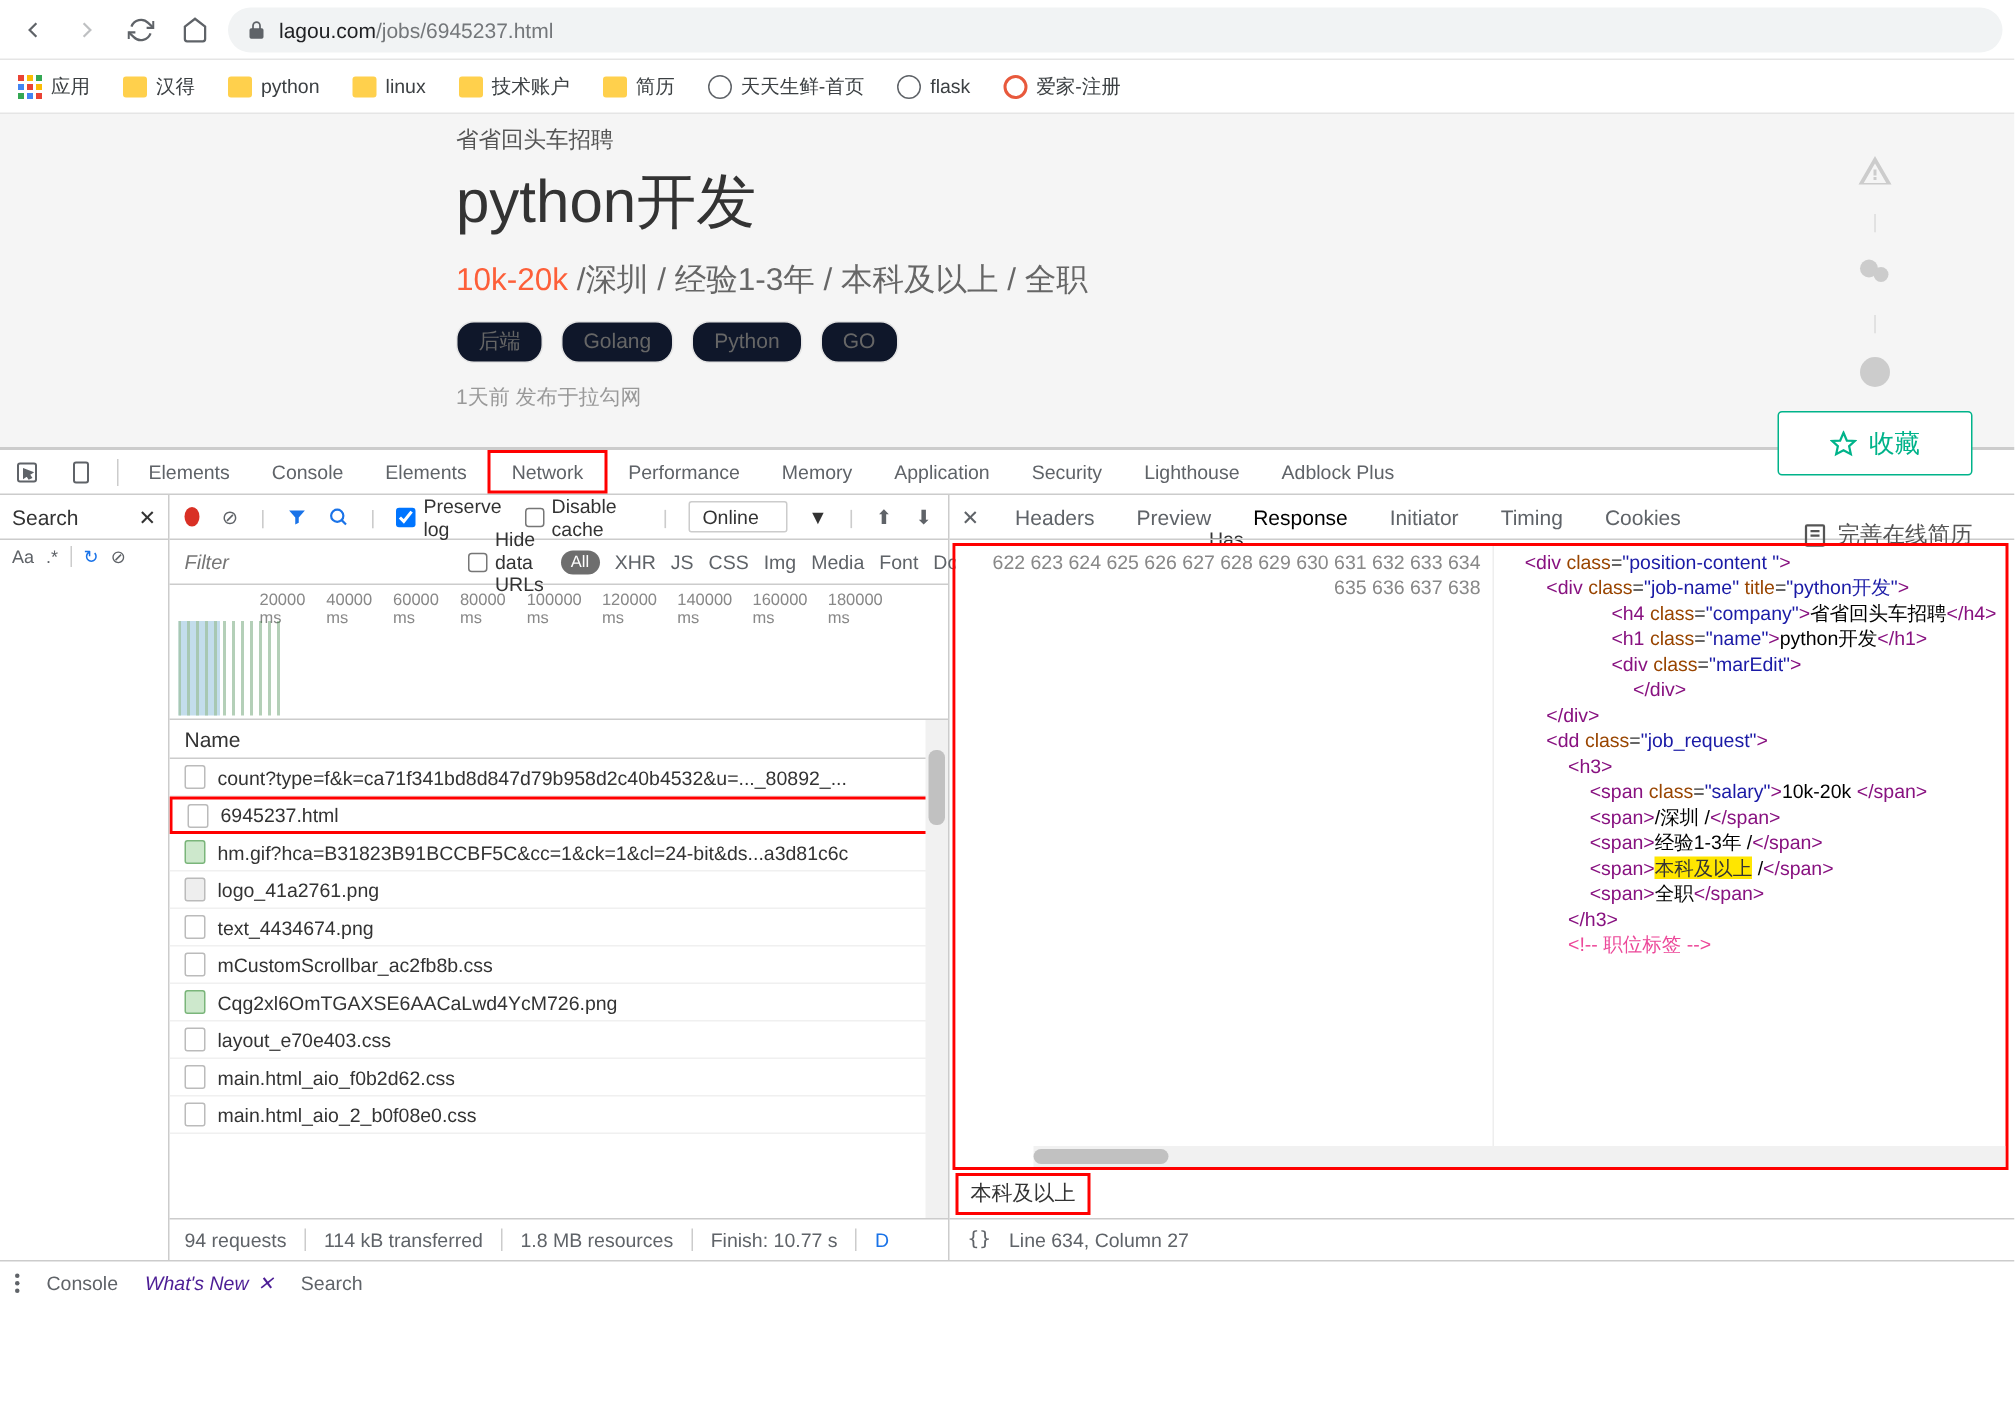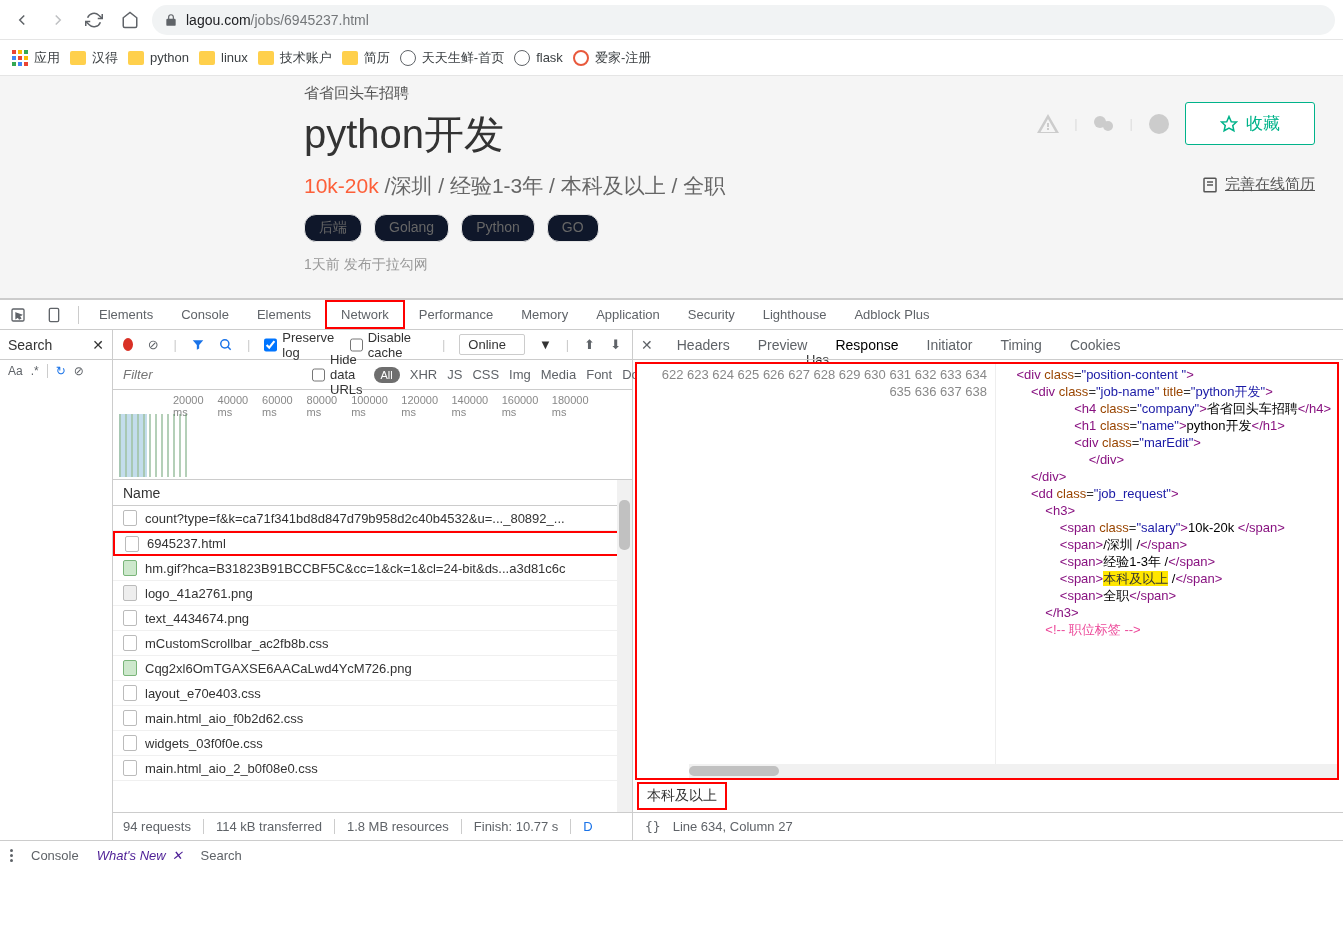--- a/index.html
+++ b/index.html
@@ -5,21 +5,21 @@
 * { margin: 0; padding: 0; box-sizing: border-box; font-family: "Segoe UI", Arial, sans-serif; }
 body { background: #fff; font-size: 13px; color: #333; width: 1343px; }
 
 
 .browser-bar { display: flex; align-items: center; height: 40px; padding: 0 8px; gap: 8px; border-bottom: 1px solid #e5e5e5; }
 .nav-btn { width: 28px; height: 28px; display: flex; align-items: center; justify-content: center; color: #5f6368; cursor: pointer; border-radius: 50%; }
 .nav-btn svg { width: 18px; height: 18px; }
 .url-bar { flex: 1; height: 30px; background: #f1f3f4; border-radius: 15px; display: flex; align-items: center; padding: 0 12px; color: #202124; font-size: 14px; gap: 8px; }
 .url-bar .lock { width: 14px; }
 
-.bookmarks-bar { display: flex; height: 36px; padding: 0 12px; gap: 10px; border-bottom: 1px solid #e5e5e5; font-size: 13px; }
+.bookmarks-bar { display: flex; height: 36px; padding: 0 12px; gap: 22px; border-bottom: 1px solid #e5e5e5; font-size: 13px; }
 .bk-item { display: flex; align-items: center; gap: 6px; color: #3c4043; cursor: pointer; }
 .bk-folder { width: 16px; height: 14px; background: #ffd04c; border-radius: 2px; }
 .bk-globe { width: 16px; height: 16px; border: 1.5px solid #5f6368; border-radius: 50%; position: relative; }
 .apps-icon { width: 16px; height: 16px; display: grid; grid-template-columns: repeat(3,4px); grid-template-rows: repeat(3,4px); gap: 2px; }
 .apps-icon span { background: #ea4335; }
 .apps-icon span:nth-child(2){background:#fbbc04}.apps-icon span:nth-child(3){background:#34a853}
 .apps-icon span:nth-child(4){background:#4285f4}.apps-icon span:nth-child(5){background:#ea4335}
 .apps-icon span:nth-child(6){background:#fbbc04}.apps-icon span:nth-child(7){background:#34a853}
 .apps-icon span:nth-child(8){background:#4285f4}.apps-icon span:nth-child(9){background:#ea4335}
 .aijia-icon { width: 16px; height: 16px; border-radius: 50%; border: 2px solid #e8593c; position: relative; }
@@ -29,21 +29,21 @@
 .job-area { margin-left: 304px; position: relative; }
 .company-name { font-size: 15px; color: #555; margin-bottom: 4px; }
 .job-title { font-size: 40px; font-weight: 400; color: #333; margin-bottom: 10px; }
 .job-salary-line { font-size: 21px; color: #666; margin-bottom: 14px; }
 .salary { color: #fd5f39; }
 .tags { display: flex; gap: 12px; margin-bottom: 14px; }
 .tag { padding: 4px 14px; background: #0f172a; border: 1px solid #e5e5e5; border-radius: 12px; font-size: 14px; color: #666; }
 .pub-info { font-size: 14px; color: #999; }
 
 .right-actions { position: absolute; right: 28px; top: 18px; display: flex; flex-direction: column; align-items: flex-end; gap: 30px; }
-.icon-row { display: flex; align-items: center; gap: 14px; }
+.icon-row { display: flex; align-items: center; gap: 14px; flex-direction: column; }
 .gray-icon { width: 24px; height: 24px; color: #ccc; }
 .fav-btn { border: 1.5px solid #00b38a; color: #00b38a; background: #fff; padding: 9px 34px; border-radius: 3px; font-size: 17px; display: flex; align-items: center; gap: 8px; cursor: pointer; }
 .resume-link { color: #555; font-size: 15px; text-decoration: underline; display: flex; align-items: center; gap: 6px; }
 
 
 .devtools { border-top: 2px solid #ccc; display: flex; flex-direction: column; }
 .dt-tabs { display: flex; align-items: center; height: 30px; border-bottom: 1px solid #ccc; font-size: 13px; color: #5f6368; }
 .dt-tab-icon { width: 36px; display: flex; justify-content: center; color: #5f6368; }
 .dt-tab { padding: 0 14px; height: 100%; display: flex; align-items: center; cursor: pointer; }
 .dt-tab.active { border: 2px solid #f00; }
@@ -390,24 +390,20 @@
               <div class="file-ico img"></div>
               <span style="overflow: hidden; text-overflow: ellipsis; white-space: nowrap;">Cqg2xl6OmTGAXSE6AACaLwd4YcM726.png</span>
             </div>
             <div class="req-row">
               <div class="file-ico"></div>
               <span style="overflow: hidden; text-overflow: ellipsis; white-space: nowrap;">layout_e70e403.css</span>
             </div>
             <div class="req-row">
               <div class="file-ico"></div>
               <span style="overflow: hidden; text-overflow: ellipsis; white-space: nowrap;">main.html_aio_f0b2d62.css</span>
-            </div>
-            <div class="req-row">
-              <div class="file-ico"></div>
-              <span style="overflow: hidden; text-overflow: ellipsis; white-space: nowrap;">widgets_03f0f0e.css</span>
             </div>
             <div class="req-row">
               <div class="file-ico"></div>
               <span style="overflow: hidden; text-overflow: ellipsis; white-space: nowrap;">main.html_aio_2_b0f08e0.css</span>
             </div>
           </div>
         <div class="scroll-v">
             <div class="scroll-thumb"></div>
           </div>
       </div>

